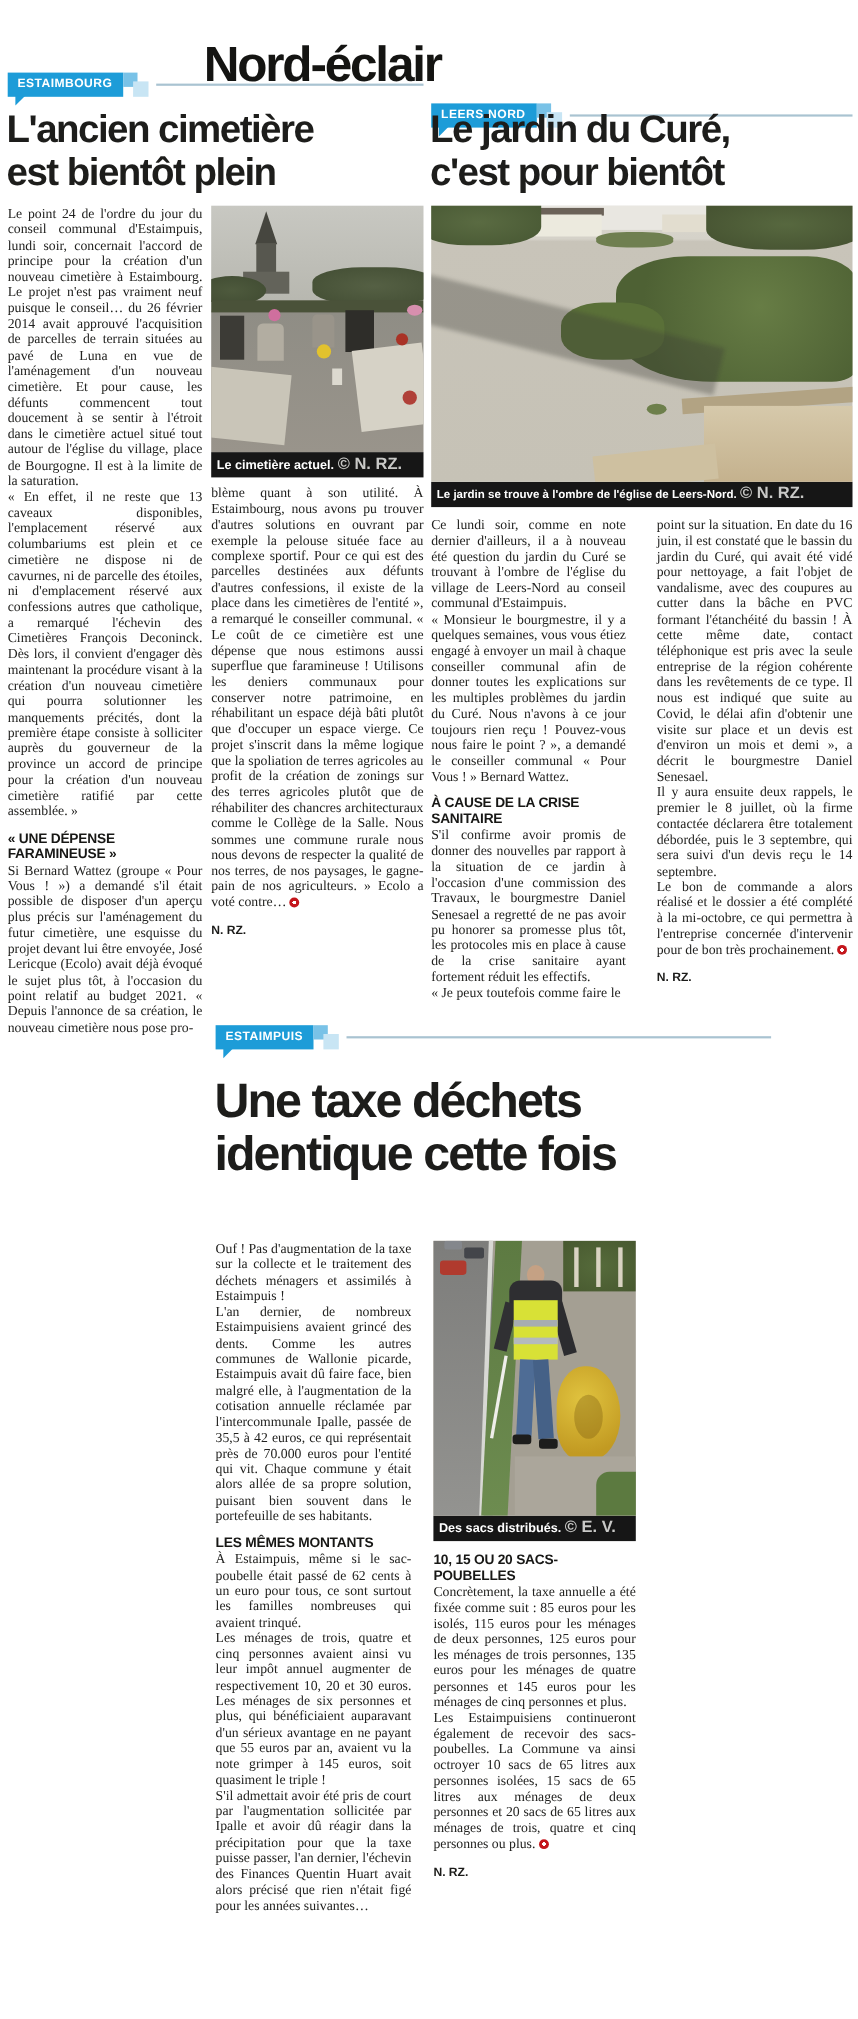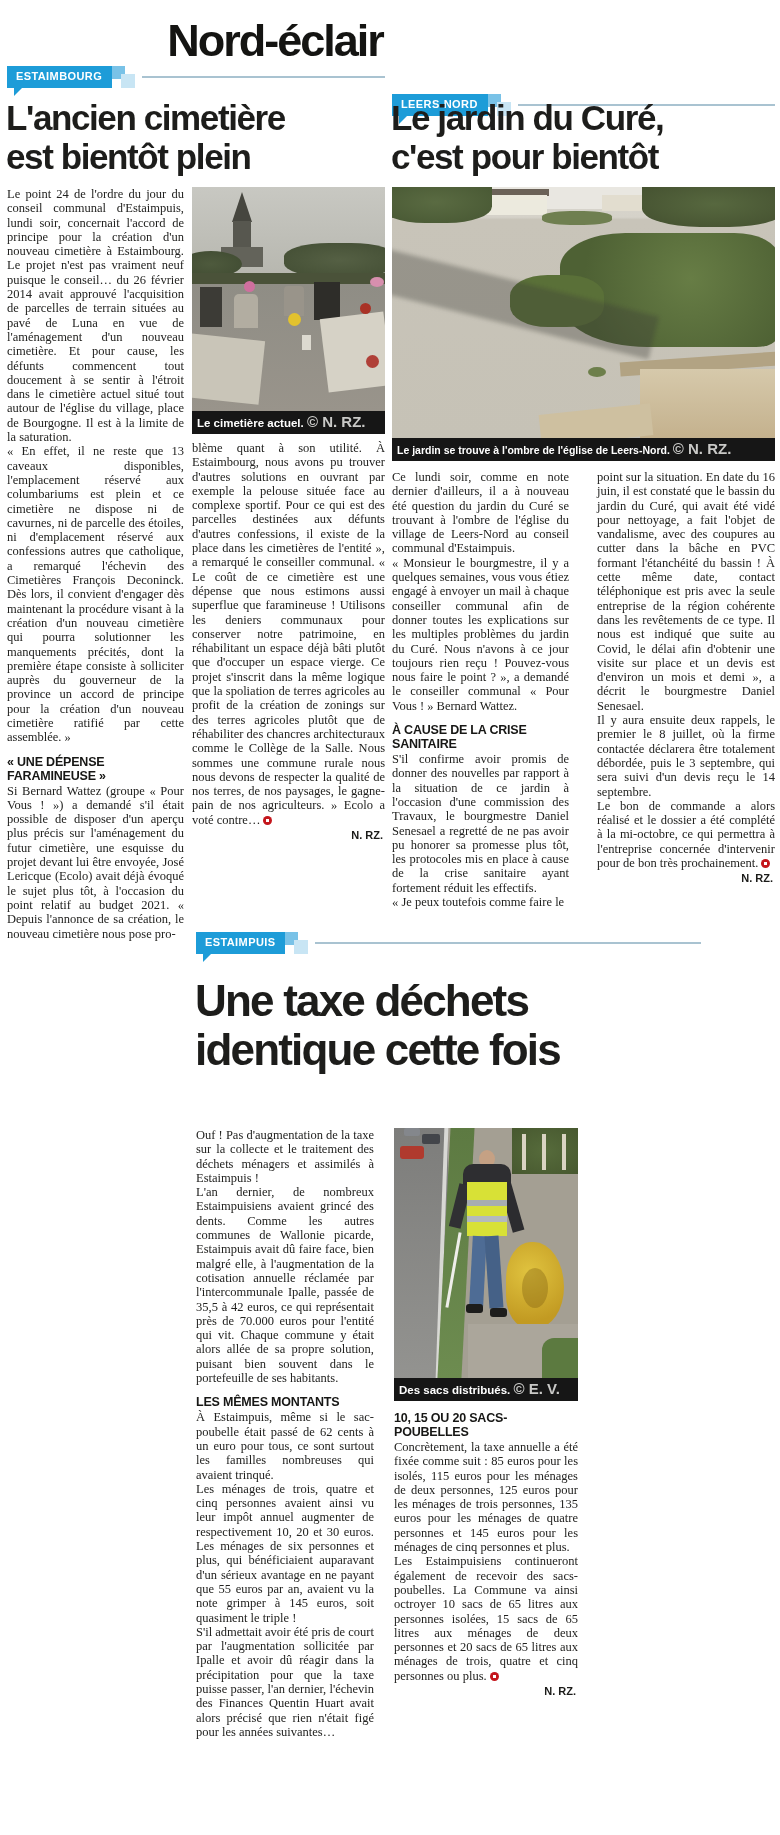--- a/index.html
+++ b/index.html
@@ -2,21 +2,21 @@
 <html lang="fr"><head>
 <meta charset="utf-8">
 <style>
   html,body{margin:0;padding:0;}
   body{
     width:780px;height:1835px;position:relative;background:#ffffff;
     font-family:"Liberation Serif", serif;color:#1f1f1d;
     -webkit-font-smoothing:antialiased;overflow:hidden;
   }
   .masthead{
-    position:absolute;left:148px;top:18px;width:254px;margin:0;
+    position:absolute;left:148px;top:18px;width:254px;margin:18px;
     font-family:"Liberation Sans",sans-serif;font-weight:bold;
     font-size:45px;line-height:1;letter-spacing:-2px;color:#141412;
     text-align:center;white-space:nowrap;
   }
   
   .badge-row{position:absolute;display:flex;align-items:flex-start;height:26px;}
   .badge{
     position:relative;background:#1d9cd8;color:#fff;
     font-family:"Liberation Sans",sans-serif;font-weight:bold;
     font-size:11px;line-height:11px;letter-spacing:.4px;
@@ -41,21 +41,21 @@
   .hl-lg{font-size:44px;line-height:49px;letter-spacing:-1.8px;}
   
   .col{position:absolute;text-align:justify;font-size:12.5px;line-height:14.3px;color:#222220;}
   .col p{margin:0;}
   .subhead{
     font-family:"Liberation Sans",sans-serif;font-weight:bold;
     font-size:12.5px;line-height:14px;letter-spacing:-.2px;color:#171715;
     margin:10px 0 1px;text-align:left;
   }
   .sig{
-    display:block;text-align:right;margin-top:1px;padding-right:2px;
+    display:block;text-align:left;margin-top:12px;padding-right:2px;
     font-family:"Liberation Sans",sans-serif;font-weight:bold;font-size:11px;color:#1b1b19;
   }
   .endmark{
     display:inline-block;width:9px;height:9px;border-radius:50%;
     background:radial-gradient(circle at 50% 50%, #ffffff 0 1.6px, #c4161c 1.7px);
     vertical-align:-1px;margin-left:3px;
   }
   
   .photo-block{position:absolute;}
   .photo{position:relative;overflow:hidden;}

